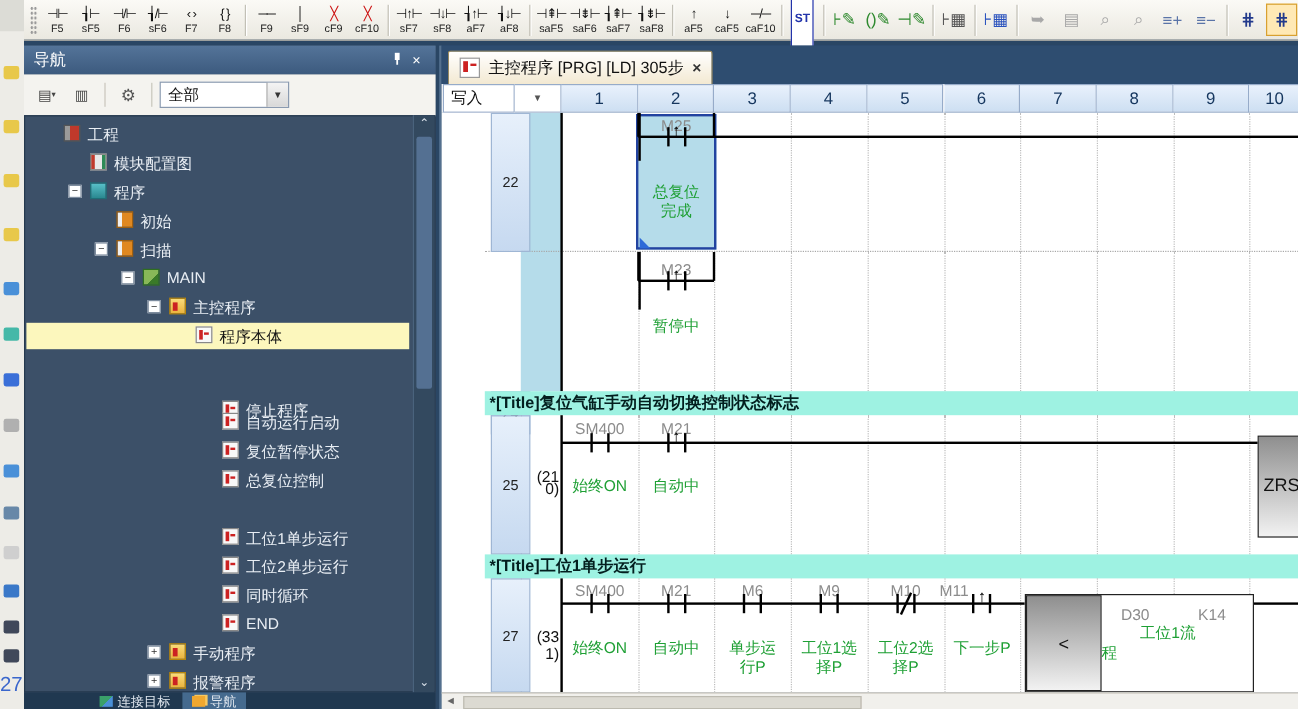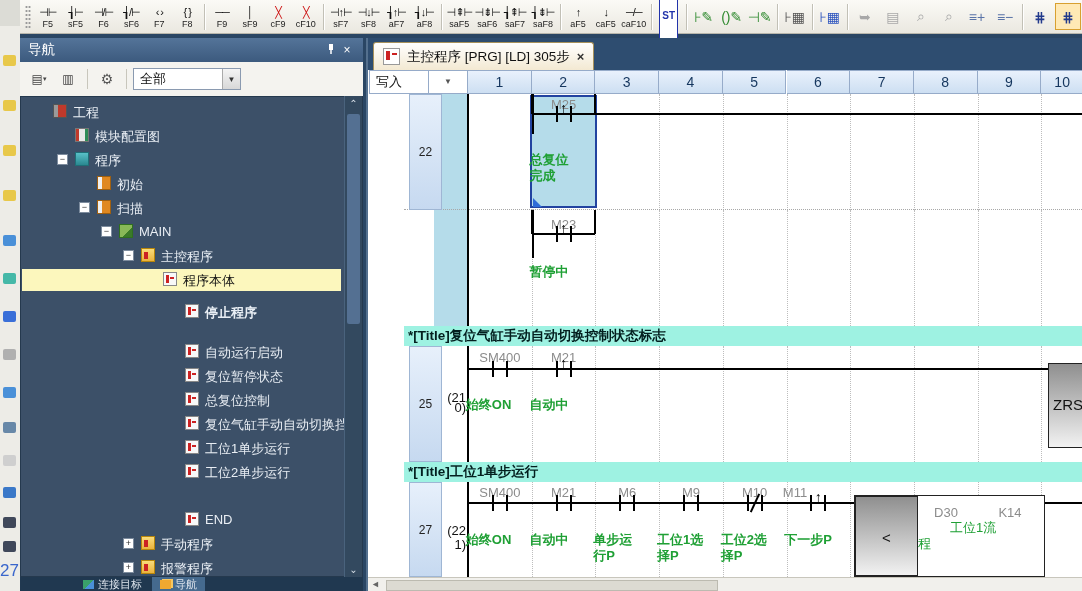--- a/index.html
+++ b/index.html
@@ -100,21 +100,21 @@
     border:1px solid #9fb6d4;display:flex;align-items:center;justify-content:center;
     font-size:12px;color:#222;margin-left:40px;}
   .titleband{left:36px;width:680px;height:20px;background:#9ef2e2;font-weight:bold;
     font-size:13.5px;color:#031f1f;line-height:20px;padding-left:4px;white-space:nowrap;overflow:hidden;}
   .band{background:#b5dcea;}
   .hline{height:2px;background:#000;}
   .vline{width:2px;background:#000;}
   .dotv{width:0;border-left:1px dotted #bdbdbd;}
   .doth{height:0;border-top:1px dotted #a8a8a8;}
   .devlabel{width:64px;text-align:center;color:#8c8c8c;font-size:13px;white-space:nowrap;}
-  .comment{width:68px;color:#1fa035;font-size:13px;line-height:16px;white-space:nowrap;font-weight:bold;}
+  .comment{width:68px;text-align:center;color:#1fa035;font-size:13px;line-height:16px;white-space:nowrap;}
   .stepnum{text-align:right;color:#111;font-size:13px;}
   .selcell{background:#b5dcea;border:2px solid #2243a0;}
   .seltri{width:0;height:0;border-bottom:9px solid #2f6bd8;border-right:9px solid transparent;}
   .risearrow{text-align:center;font-size:14px;font-weight:bold;color:#000;line-height:16px;}
   .slash{width:2px;height:20px;background:#000;transform:rotate(25deg);}
   .gblock{background:linear-gradient(180deg,#8f8f8f,#f2f2f2);border:1px solid #222;}
   .cmpbox{background:#fff;border:1.5px solid #222;}
   .optext{text-align:center;font-size:15px;color:#111;}
   .cmtleft{color:#1fa035;font-size:13px;line-height:16px;white-space:nowrap;}
   #hscroll{position:absolute;left:0;top:539px;width:716px;height:14px;background:#f1f0ec;border-top:1px solid #c8c6bc;box-sizing:border-box;}
@@ -336,47 +336,47 @@
       </div>
       <div class="trow" style="top: 148px;">
         <div class="exp" style="left: 101px;">−</div>
         <div class="ico ico-folder" style="left: 119px;"></div>
         <div class="tlabel" style="left: 139px;">主控程序</div>
       </div>
       <div class="trow sel" style="top: 172px;">
         <div class="ico ico-prg" style="left: 141px;"></div>
         <div class="tlabel" style="left: 161px;">程序本体</div>
       </div>
-      <div class="trow" style="top: 204px; font-weight: bold;">
+      <div class="trow" style="top: 234px;">
         <div class="ico ico-prg" style="left: 163px;"></div>
         <div class="tlabel" style="left: 183px;">停止程序</div>
       </div>
       <div class="trow" style="top: 244px;">
         <div class="ico ico-prg" style="left: 163px;"></div>
         <div class="tlabel" style="left: 183px;">自动运行启动</div>
       </div>
       <div class="trow" style="top: 268px;">
         <div class="ico ico-prg" style="left: 163px;"></div>
         <div class="tlabel" style="left: 183px;">复位暂停状态</div>
       </div>
       <div class="trow" style="top: 292px;">
         <div class="ico ico-prg" style="left: 163px;"></div>
         <div class="tlabel" style="left: 183px;">总复位控制</div>
       </div>
-      <div class="trow" style="top: 316px;">
-        <div class="ico ico-prg" style="left: 163px;"></div>
-        <div class="tlabel" style="left: 183px;">复位气缸手动自动切换挡</div>
-      </div>
       <div class="trow" style="top: 340px;">
         <div class="ico ico-prg" style="left: 163px;"></div>
         <div class="tlabel" style="left: 183px;">工位1单步运行</div>
       </div>
       <div class="trow" style="top: 364px;">
         <div class="ico ico-prg" style="left: 163px;"></div>
         <div class="tlabel" style="left: 183px;">工位2单步运行</div>
+      </div>
+      <div class="trow" style="top: 388px;">
+        <div class="ico ico-prg" style="left: 163px;"></div>
+        <div class="tlabel" style="left: 183px;">同时循环</div>
       </div>
       <div class="trow" style="top: 412px;">
         <div class="ico ico-prg" style="left: 163px;"></div>
         <div class="tlabel" style="left: 183px;">END</div>
       </div>
       <div class="trow" style="top: 436px;">
         <div class="exp" style="left: 101px;">+</div>
         <div class="ico ico-folder" style="left: 119px;"></div>
         <div class="tlabel" style="left: 139px;">手动程序</div>
       </div>
@@ -537,21 +537,21 @@
       <div class="vline" style="left: 378.65px; top: 401px; height: 16px;"></div>
       <div class="vline" style="left: 392.65px; top: 401px; height: 16px;"></div>
       <div class="slash" style="left: 385.65px; top: 399px;"></div>
       <div class="comment" style="left: 352.65px; top: 438px;">工位2选</div>
       <div class="comment" style="left: 352.65px; top: 454px;">择P</div>
       <div class="devlabel" style="left: 395px; top: 391px;">M11</div>
       <div class="vline" style="left: 442.35px; top: 401px; height: 16px;"></div>
       <div class="vline" style="left: 456.35px; top: 401px; height: 16px;"></div>
       <div class="risearrow" style="left: 443.35px; top: 395px; width: 14px;">↑</div>
       <div class="comment" style="left: 416.35px; top: 438px;">下一步P</div>
-      <div class="stepnum" style="left: 62px; top: 429px; width: 36px;">(22</div>
+      <div class="stepnum" style="left: 62px; top: 429px; width: 36px;">(33</div>
       <div class="stepnum" style="left: 62px; top: 443px; width: 36px;">1)</div>
       <div class="cmpbox" style="left: 486px; top: 401px; width: 191px; height: 82px;"></div>
       <div class="gblock" style="left: 487px; top: 402px; width: 63px; height: 80px;">
         <div class="optext" style="position: relative; top: 32px; width: 61px;">&lt;</div>
       </div>
       <div class="devlabel" style="left: 546px; top: 411px;">D30</div>
       <div class="cmtleft" style="left: 582px; top: 426px;">工位1流</div>
       <div class="cmtleft" style="left: 550px; top: 442px;">程</div>
       <div class="devlabel" style="left: 610px; top: 411px;">K14</div>
       <div class="rowhdr" style="top: 388px; height: 95px;">27</div>

